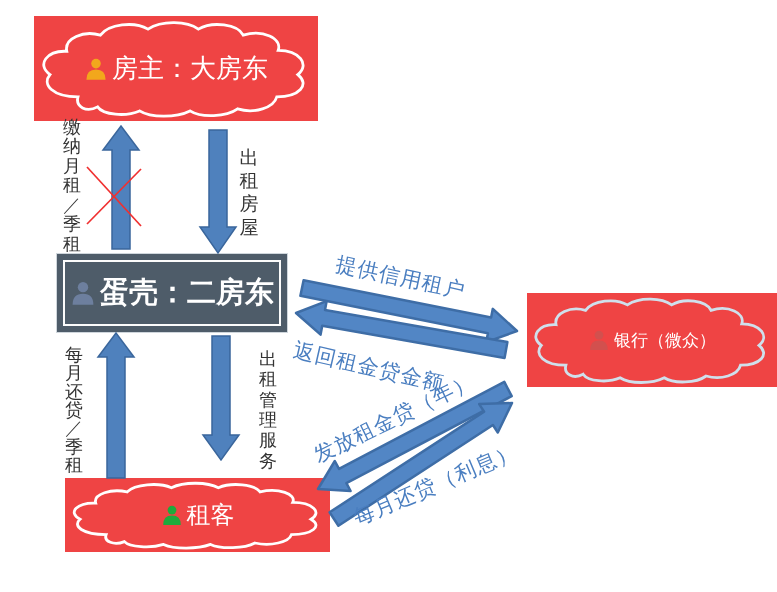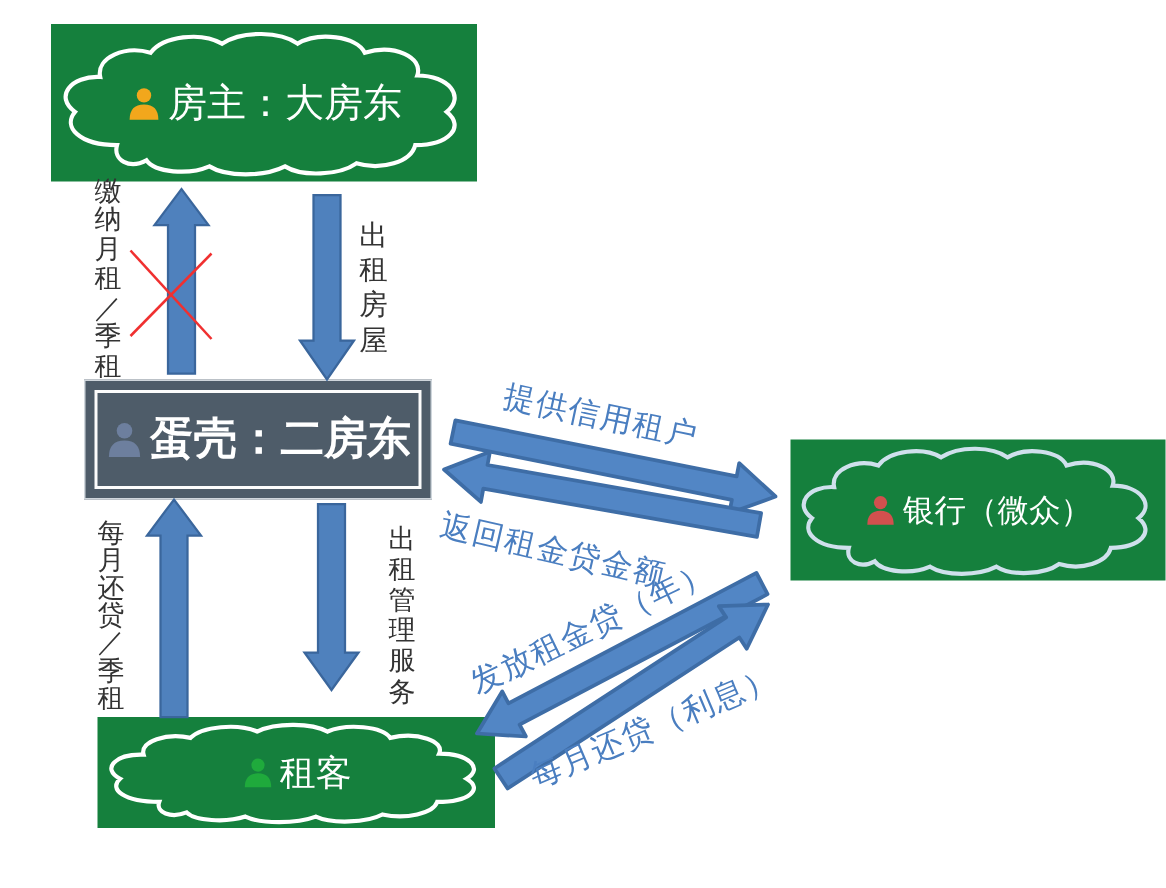--- a/index.html
+++ b/index.html
@@ -1,34 +1,34 @@
 <!DOCTYPE html>
 <html><head>
 <meta charset="utf-8">
 <style>
   html,body{margin:0;padding:0;}
   body{width:777px;height:592px;position:relative;background:#ffffff;overflow:hidden;
        font-family:"Liberation Sans", sans-serif;}
   .canvas{position:absolute;left:0;top:0;width:777px;height:592px;}
 
   
-  .panel{position:absolute;background:#15803d;}
+  .panel{position:absolute;background:#ef4444;}
   .panel svg.cloud{position:absolute;left:2px;top:2px;width:calc(100% - 4px);height:calc(100% - 4px);}
   .cloud path{fill:none;stroke:#ffffff;stroke-width:2.8;}
   .cloud.bank path{stroke:#cfe0ec;}
   .entity-label{position:absolute;left:0;top:0;width:100%;height:100%;
       display:flex;align-items:center;justify-content:center;gap:4px;color:#fff;}
   .entity-label .txt{white-space:nowrap;}
 
   #panel-landlord{left:34px;top:16px;width:284px;height:105px;}
   #panel-landlord .txt{font-size:26px;}
   #panel-tenant{left:65px;top:478px;width:265px;height:74px;}
   #panel-tenant .txt{font-size:24px;}
   #panel-bank{left:527px;top:293px;width:250px;height:94px;}
-  #panel-bank .txt{font-size:21px;}
+  #panel-bank .txt{font-size:17px;}
 
   
   #box-danke{position:absolute;left:56px;top:253px;width:230px;height:78px;
       background:#4e5c69;border:1px solid #cfd6dc;}
   #box-danke .inner{position:absolute;left:6px;top:6px;right:6px;bottom:6px;
       border:2.5px solid #fcfcfc;}
   #box-danke .entity-label .txt{font-size:29px;font-weight:bold;}
 
   
   .vlabel{position:absolute;width:22px;color:#333;font-family:"Liberation Serif", serif;

